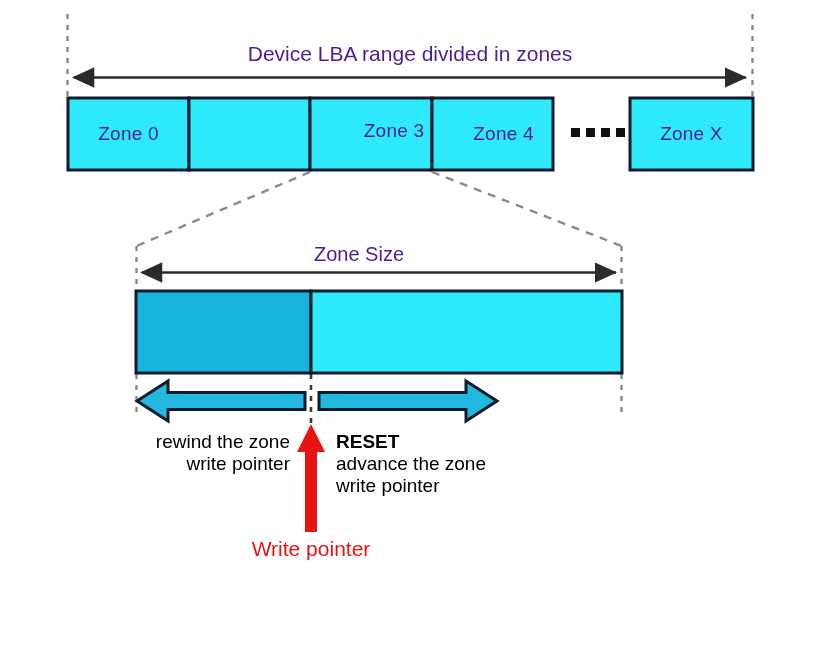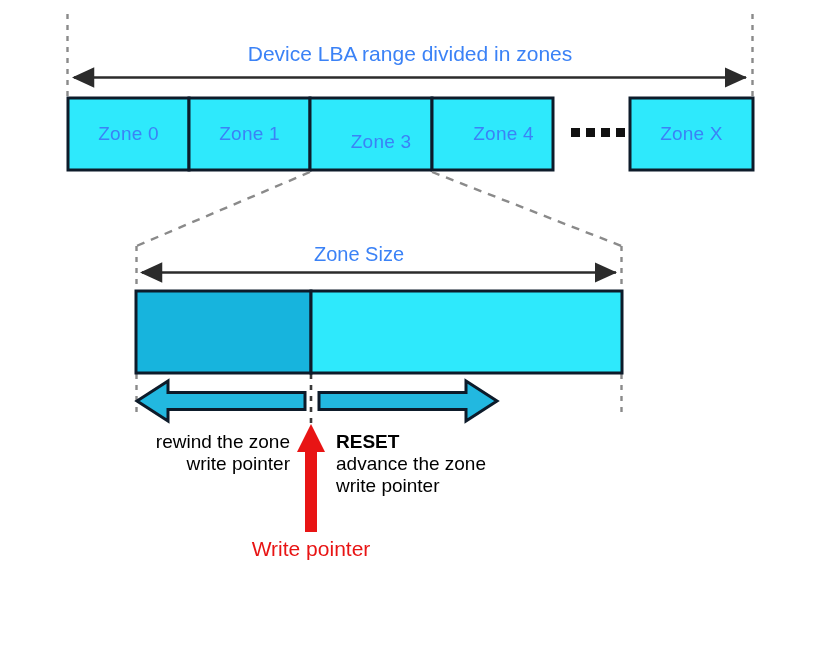--- a/index.html
+++ b/index.html
@@ -19,21 +19,21 @@
   }
   #svg-layer {
     position: absolute;
     left: 0;
     top: 0;
     width: 826px;
     height: 647px;
   }
   .lbl {
     position: absolute;
-    color: #3b82f6;
+    color: #4c1d95;
     white-space: pre;
     line-height: 1.18;
   }
   .title-lbl {
     font-size: 21px;
     text-align: center;
   }
   .zone-lbl {
     font-size: 19px;
     font-weight: normal;
@@ -114,22 +114,21 @@
     <path d="M137,401 L168,381 L168,392.5 L305,392.5 L305,409.5 L168,409.5 L168,421 Z" fill="#22b8e0" stroke="#0d1b2a" stroke-width="3" stroke-linejoin="miter"></path>
 
     <path d="M497,401 L466,381 L466,392.5 L319,392.5 L319,409.5 L466,409.5 L466,421 Z" fill="#22b8e0" stroke="#0d1b2a" stroke-width="3" stroke-linejoin="miter"></path>
 
     <path d="M311,424 L325,452 L317,452 L317,532 L305,532 L305,452 L297,452 Z" fill="#e81414" stroke="none"></path>
   </svg>
 
   <div class="lbl title-lbl" style="left:180px; top:42px; width:460px;">Device LBA range divided in zones</div>
 
   <div class="lbl zone-lbl" style="left:68px; top:123px; width:121px;">Zone 0</div>
-  <div class="lbl zone-lbl" style="left:189px; top:123px; width:121px;">Zone 1</div>
-  <div class="lbl zone-lbl" style="left:310px; top:131px; width:142px;">Zone 3</div>
+  <div class="lbl zone-lbl" style="left:310px; top:120px; width:142px;padding-left:13px;">Zone 3</div>
   <div class="lbl zone-lbl" style="left:432px; top:123px; width:143px;">Zone 4</div>
   <div class="lbl zonesize-lbl" style="left:199px; top:243px; width:320px;">Zone Size</div>
 
   <div class="lbl zone-lbl" style="left:630px; top:123px; width:123px;">Zone X</div>
 
   <div style="position:absolute; left:100px; top:431px; width:190px;">
     <div class="cap-body cap-left">rewind the zone</div>
     <div class="cap-body cap-left">write pointer</div>
   </div>
 

